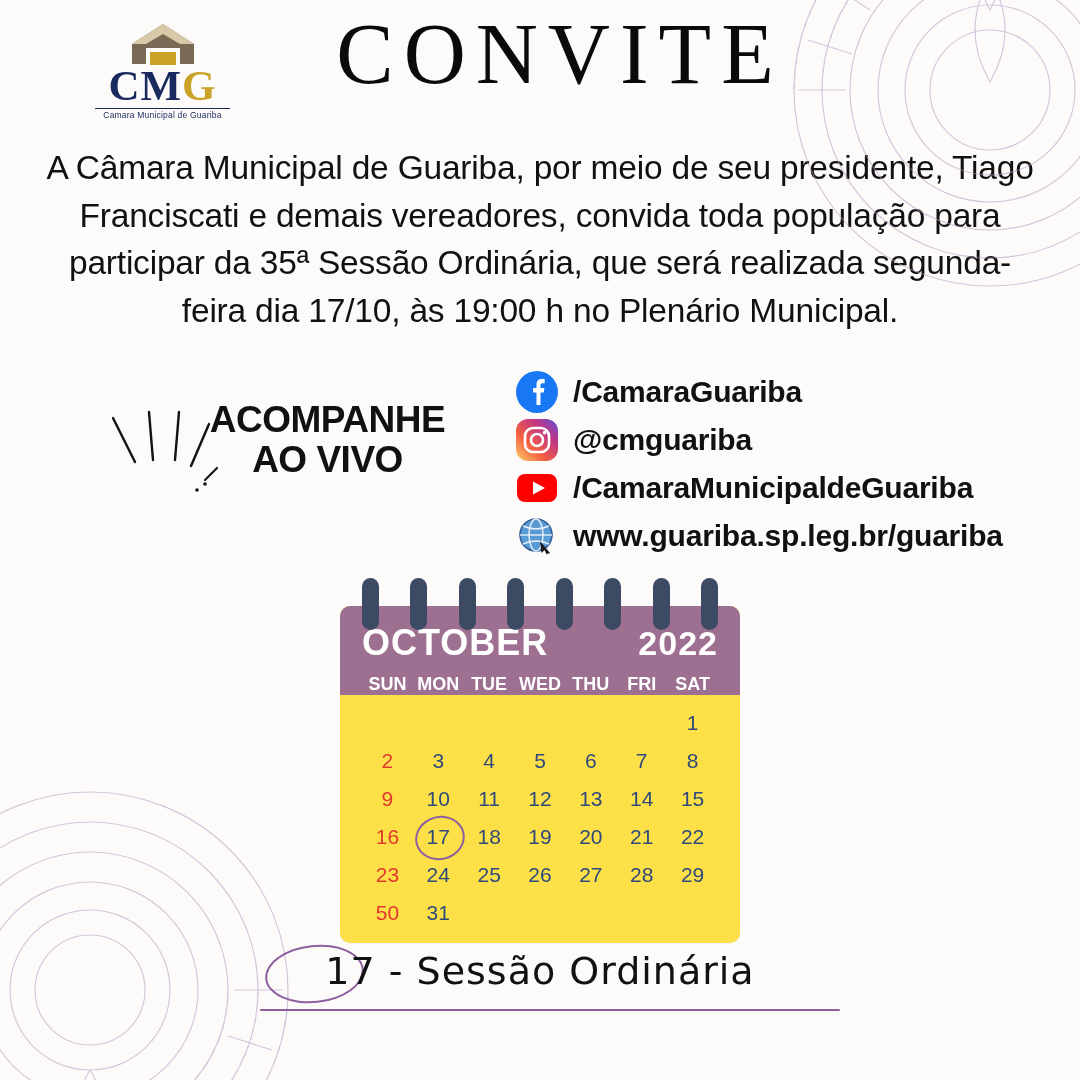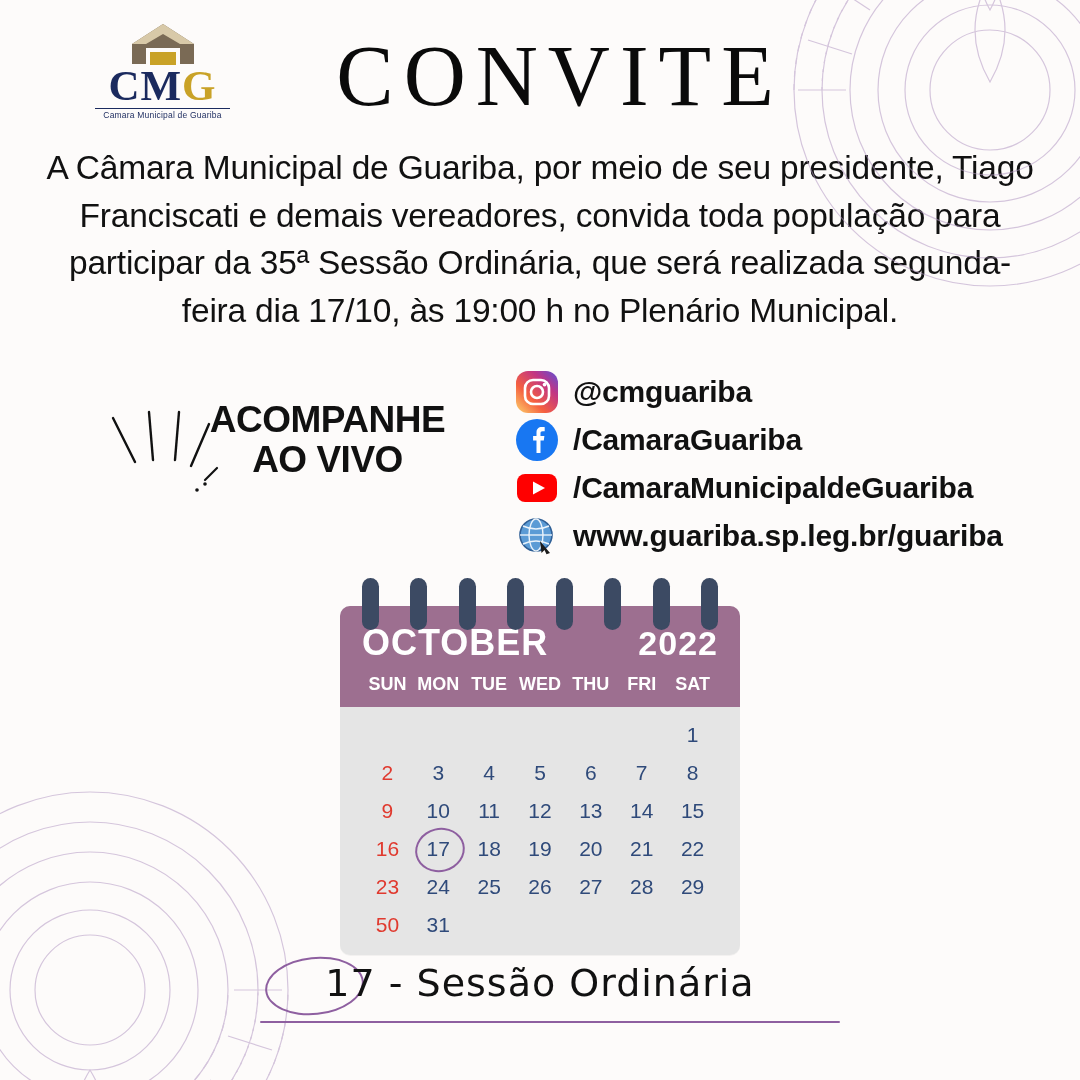--- a/index.html
+++ b/index.html
@@ -57,21 +57,21 @@
     border-top: 1.2px solid #1b2a5e;
     padding-top: 1px;
     margin-top: 1px;
   }
   .convite {
     text-align: center;
     font-family: "Liberation Serif", serif;
     font-size: 86px;
     letter-spacing: 10px;
     color: #0a0a0a;
-    padding-top: 26px;
+    padding-top: 4px;
     padding-left: 40px;
     font-weight: normal;
   }
 
   
   .invite-text {
     margin: 14px auto 0;
     width: 1000px;
     text-align: center;
     font-family: "Liberation Sans", sans-serif;
@@ -148,21 +148,21 @@
     z-index: 3;
   }
   .ring {
     width: 17px;
     height: 52px;
     border-radius: 9px;
     background: #3c4a63;
   }
   .cal-body {
     margin-top: -24px;
-    background: #e5e5e5;
+    background: #fde047;
     border-radius: 10px;
     overflow: hidden;
     box-shadow: 0 1px 0 rgba(0,0,0,.04);
   }
   .cal-head {
     background: #9d6f90;
     padding: 16px 22px 0;
   }
   .cal-head-top {
     display: flex;
@@ -180,21 +180,21 @@
     font-weight: bold;
     letter-spacing: 1px;
   }
   .cal-dows {
     display: grid;
     grid-template-columns: repeat(7, 1fr);
     color: #fff;
     font-size: 18px;
     font-weight: bold;
     text-align: center;
-    padding: 10px 0 12px;
+    padding: 10px 0 0;
   }
   .cal-grid {
     display: grid;
     grid-template-columns: repeat(7, 1fr);
     padding: 14px 22px 16px;
     row-gap: 10px;
     text-align: center;
   }
   .cal-cell {
     font-size: 21px;
@@ -363,45 +363,45 @@
     <div class="live-label">
       <div>ACOMPANHE</div>
       <div>AO VIVO</div>
     </div>
   </div>
 
   <div class="social">
     <div class="social-row">
       <span class="social-icon">
         <svg width="42" height="42" viewBox="0 0 42 42">
+          <circle cx="21" cy="21" r="21" fill="#1877f2"></circle>
+          <path d="M24.5 21.5h3.3l.6-4.4h-3.9v-2.8c0-1.3.4-2.1 2.2-2.1h2V8.2c-.3 0-1.6-.1-3-.1-3.1 0-5.2 1.9-5.2 5.3v3.7h-3.4v4.4h3.4V34h4z" fill="#fff"></path>
+        </svg>
+      </span>
+      <span class="social-text">/CamaraGuariba</span>
+    </div>
+
+    <div class="social-row">
+      <span class="social-icon">
+        <svg width="42" height="42" viewBox="0 0 42 42">
           <defs>
             <linearGradient id="ig" x1="0" y1="1" x2="1" y2="0">
               <stop offset="0%" stop-color="#fdd26b"></stop>
               <stop offset="35%" stop-color="#f56040"></stop>
               <stop offset="70%" stop-color="#c13584"></stop>
               <stop offset="100%" stop-color="#5b51d8"></stop>
             </linearGradient>
           </defs>
           <rect x="0" y="0" width="42" height="42" rx="12" fill="url(#ig)"></rect>
           <rect x="9" y="9" width="24" height="24" rx="8" fill="none" stroke="#fff" stroke-width="2.6"></rect>
           <circle cx="21" cy="21" r="6" fill="none" stroke="#fff" stroke-width="2.6"></circle>
           <circle cx="28.6" cy="13.6" r="1.9" fill="#fff"></circle>
         </svg>
       </span>
       <span class="social-text">@cmguariba</span>
-    </div>
-
-    <div class="social-row">
-      <span class="social-icon">
-        <svg width="42" height="42" viewBox="0 0 42 42">
-          <circle cx="21" cy="21" r="21" fill="#1877f2"></circle>
-          <path d="M24.5 21.5h3.3l.6-4.4h-3.9v-2.8c0-1.3.4-2.1 2.2-2.1h2V8.2c-.3 0-1.6-.1-3-.1-3.1 0-5.2 1.9-5.2 5.3v3.7h-3.4v4.4h3.4V34h4z" fill="#fff"></path>
-        </svg>
-      </span>
-      <span class="social-text">/CamaraGuariba</span>
     </div>
 
     <div class="social-row">
       <span class="social-icon">
         <svg width="42" height="42" viewBox="0 0 42 42">
           <rect x="1" y="7" width="40" height="28" rx="8" fill="#ff0000"></rect>
           <polygon points="17,14.5 29,21 17,27.5" fill="#fff"></polygon>
         </svg>
       </span>
       <span class="social-text">/CamaraMunicipaldeGuariba</span>

